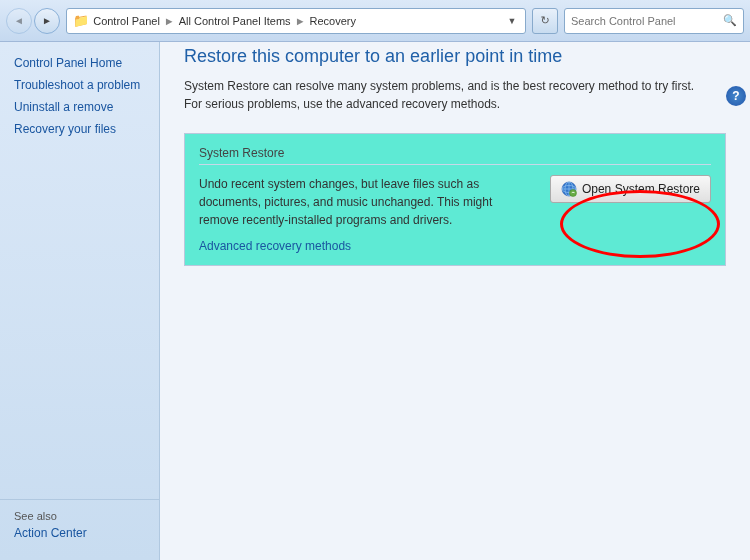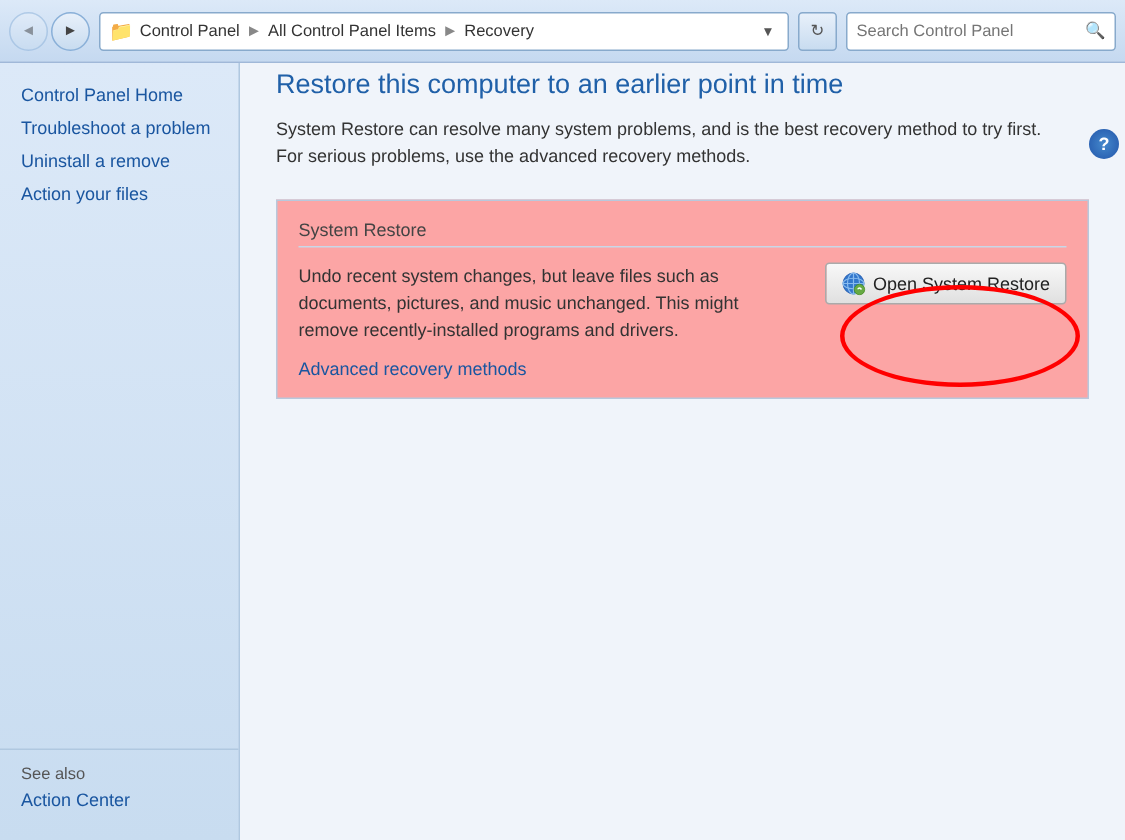--- a/index.html
+++ b/index.html
@@ -183,21 +183,21 @@
       font-size: 12px;
       color: #333;
       line-height: 1.5;
       margin-bottom: 20px;
       max-width: 520px;
     }
 
     
     .section-box {
       border: 1px solid #b8c8dc;
-      background: #fca5a5;
+      background: #5eead4;
       padding: 12px 14px;
       max-width: 560px;
       margin-bottom: 16px;
     }
 
     .section-title {
       font-size: 12px;
       color: #444;
       font-weight: normal;
       margin-bottom: 10px;
@@ -327,21 +327,21 @@
 <div class="main-container">
 
   <div class="help-btn">
     <span>?</span>
   </div>
 
   <div class="sidebar">
     <a class="sidebar-link">Control Panel Home</a>
     <a class="sidebar-link">Troubleshoot a problem</a>
     <a class="sidebar-link">Uninstall a remove</a>
-    <a class="sidebar-link">Action your files</a>
+    <a class="sidebar-link">Recovery your files</a>
 
     <div style="flex: 1;"></div>
 
     <div class="see-also">
       <div class="see-also-title">See also</div>
       <a class="see-also-link">Action Center</a>
     </div>
   </div>
 
   <div class="content">

